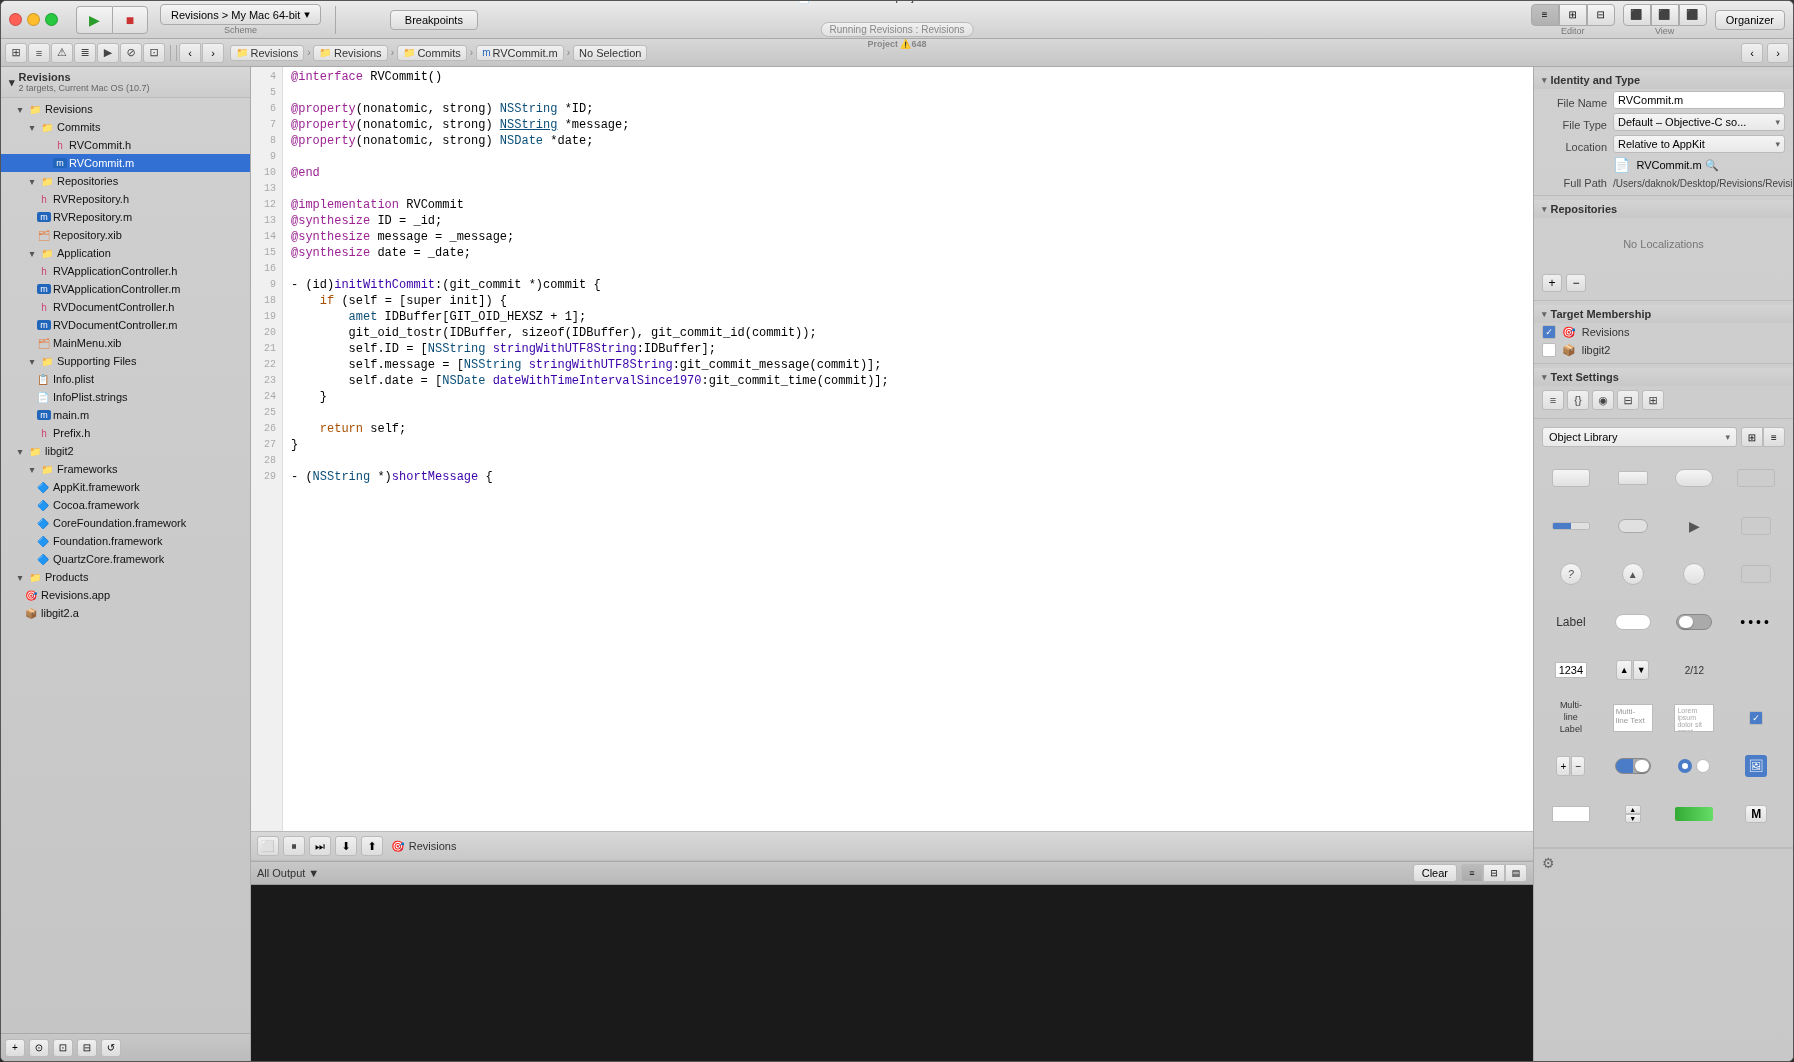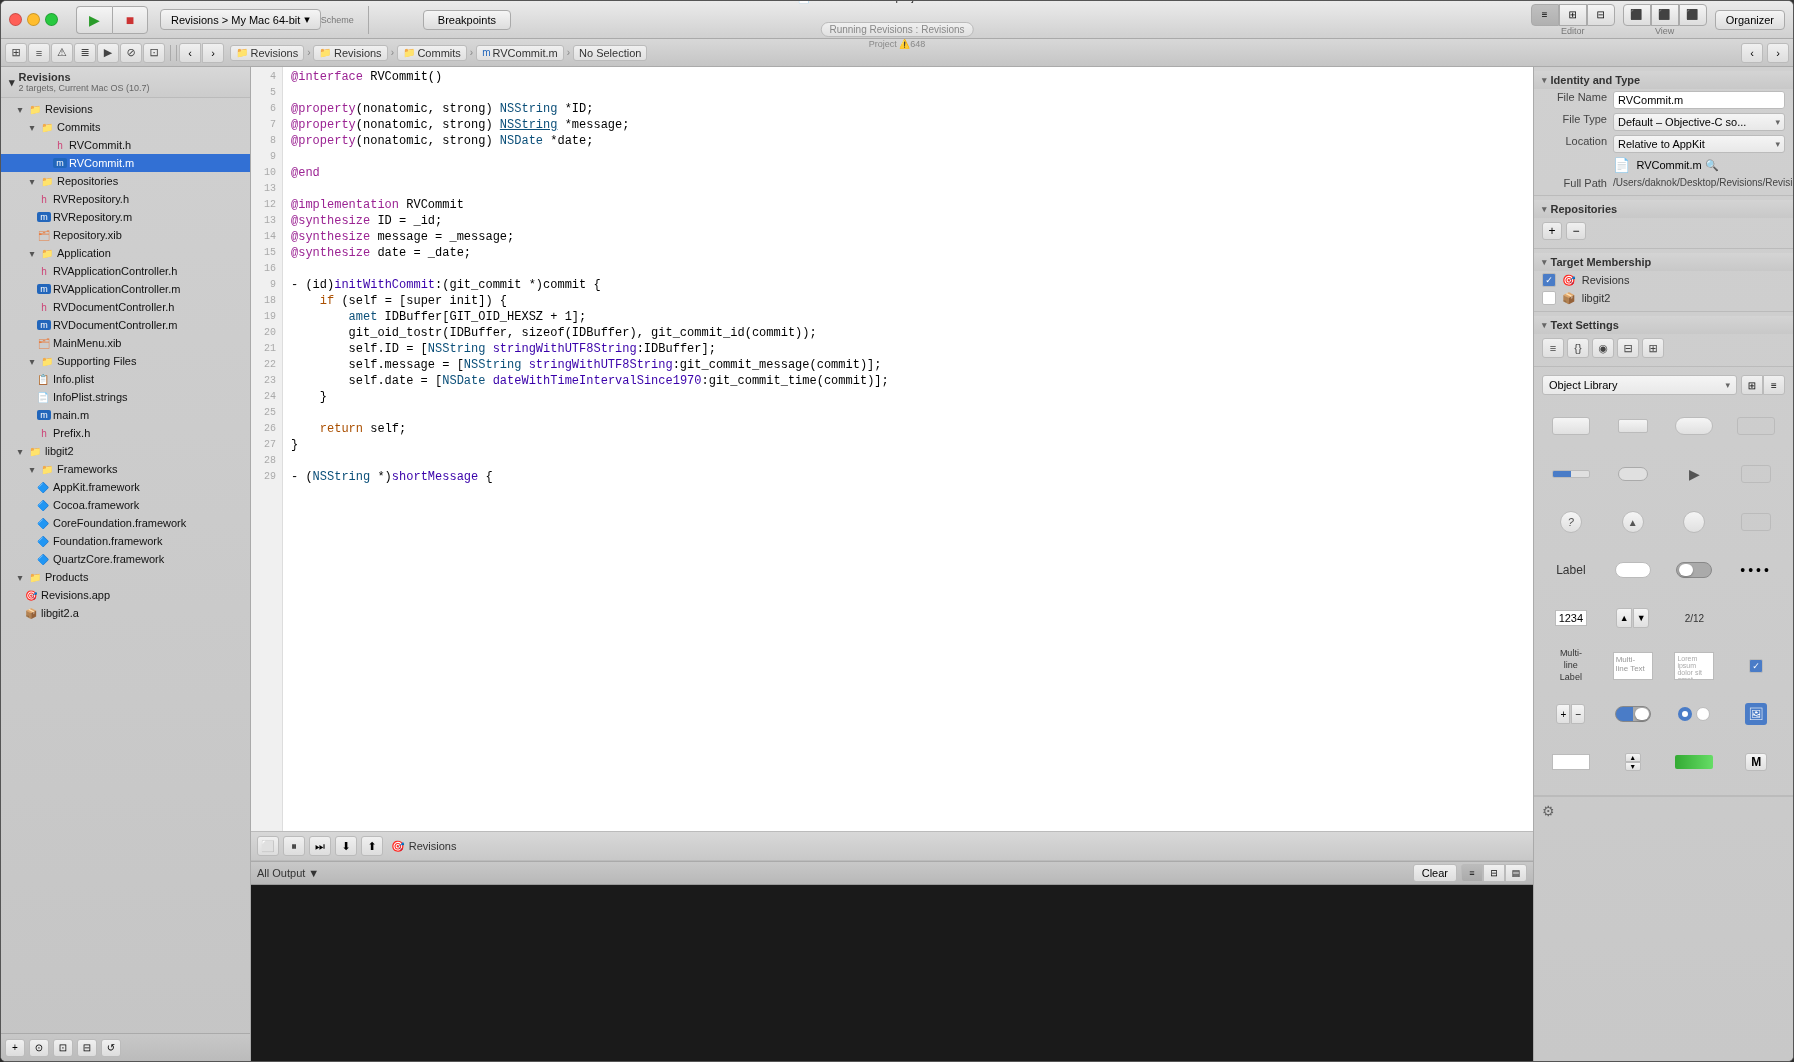--- a/index.html
+++ b/index.html
@@ -440,21 +440,21 @@
       font-weight: bold;
       color: #333;
       background: linear-gradient(to bottom, #d4d4d4, #c8c8c8);
       display: flex;
       align-items: center;
       gap: 4px;
     }
     .section-triangle { font-size: 9px; color: #666; }
     .inspector-row {
       display: flex;
-      align-items: flex-start;
+      align-items: flex-end;
       padding: 2px 8px;
       gap: 6px;
     }
     .inspector-label {
       font-size: 11px;
       color: #444;
       min-width: 65px;
       text-align: right;
     }
     .inspector-field {
@@ -636,21 +636,21 @@
     </div>
 
     <div class="toolbar-run-stop">
       <div class="run-btn">
         <span class="run-icon">▶</span>
       </div>
       <div class="stop-btn">
         <span class="stop-icon">■</span>
       </div>
     </div>
-    <div style="display:flex;align-items:center;margin-left:4px;">
+    <div style="display:flex;flex-direction:column;align-items:center;margin-left:4px;">
       <div class="scheme-btn">
         <span>Revisions &gt; My Mac 64-bit</span>
         <span>▾</span>
       </div>
       <span class="scheme-label">Scheme</span>
     </div>
 
     <div style="width:1px;height:28px;background:#aaa;margin:0 6px;"></div>
 
     <div class="breakpoints-area">
@@ -659,21 +659,21 @@
       </div>
       <span class="bp-label"></span>
     </div>
 
     <div class="title-center">
       <div class="title-main">
         <span>📄</span>
         <span>Revisions.xcodeproj — RVCommit.m</span>
       </div>
       <div class="title-sub">Running Revisions : Revisions</div>
-      <div style="font-size:9px;color:#888;margin-top:2px;">Project ⚠️648</div>
+      <div style="font-size:9px;color:#888;margin-top:2px;font-weight:bold;">Project ⚠️648</div>
     </div>
 
     <div class="toolbar-right">
       <div style="display:flex;flex-direction:column;align-items:center;">
         <div class="view-btns">
           <div class="view-btn active">≡</div>
           <div class="view-btn">⊞</div>
           <div class="view-btn">⊟</div>
         </div>
         <span class="view-label">Editor</span>
@@ -1021,20 +1021,23 @@
           <span class="inspector-label">Full Path</span>
           <span style="font-size:10px;color:#444;flex:1;">/Users/daknok/Desktop/Revisions/Revisions/RVCommit.m</span>
         </div>
       </div>
 
       <div class="inspector-section">
         <div class="inspector-section-header">
           <span class="section-triangle">▾</span>
           <span>Repositories</span>
         </div>
+        <div class="localization-area">
+          <span>No Localizations</span>
+        </div>
         <div class="loc-buttons">
           <div class="loc-btn">+</div>
           <div class="loc-btn">−</div>
         </div>
       </div>
 
       <div class="inspector-section">
         <div class="inspector-section-header">
           <span class="section-triangle">▾</span>
           <span>Target Membership</span>

